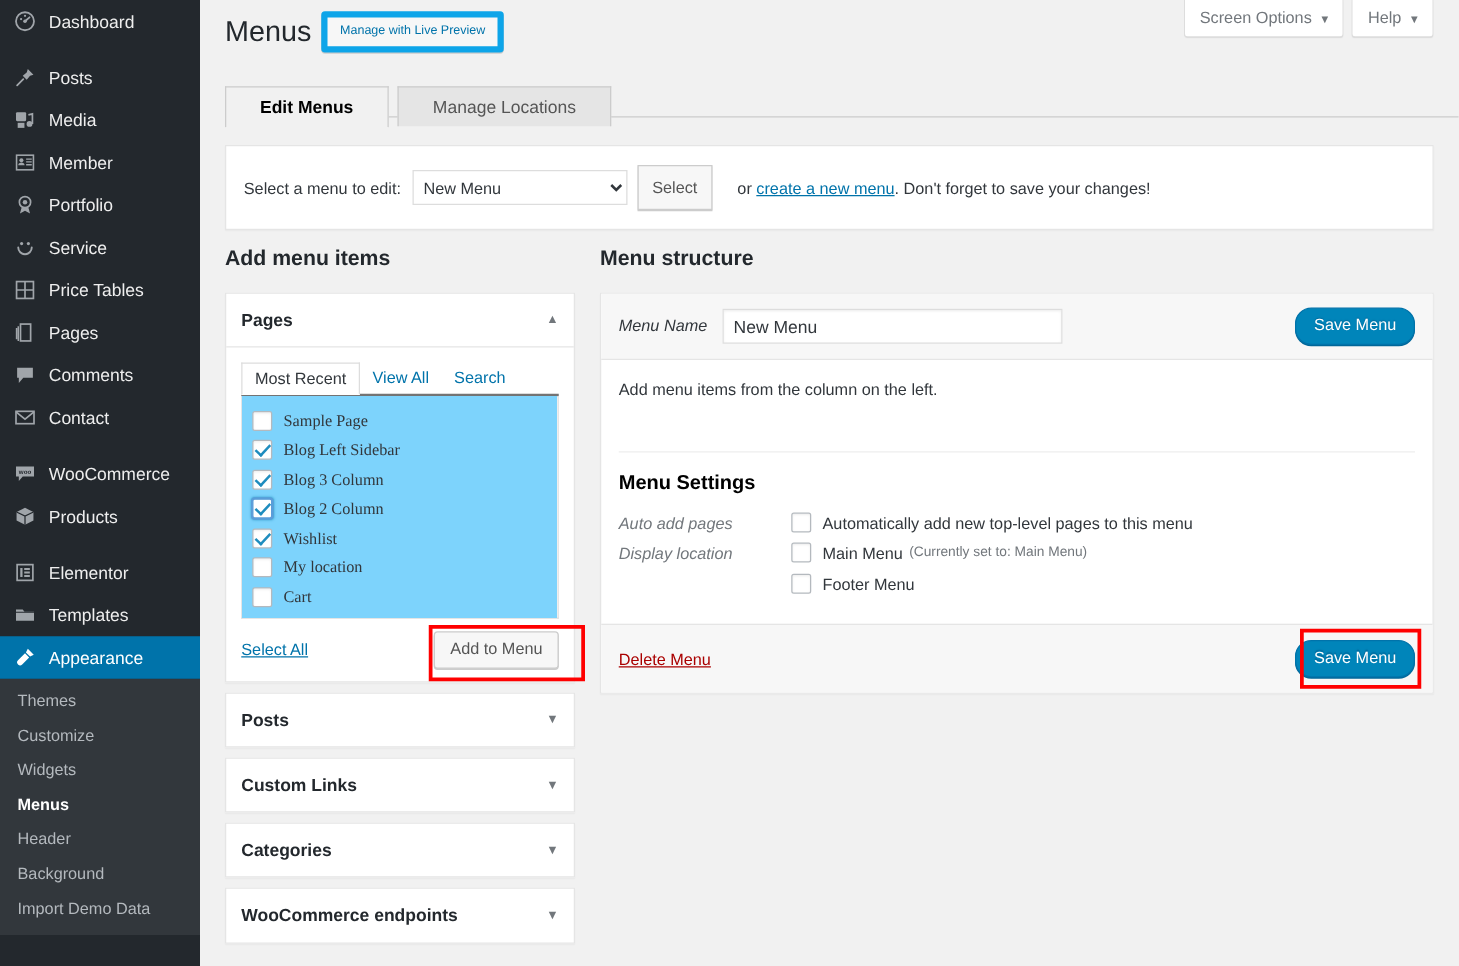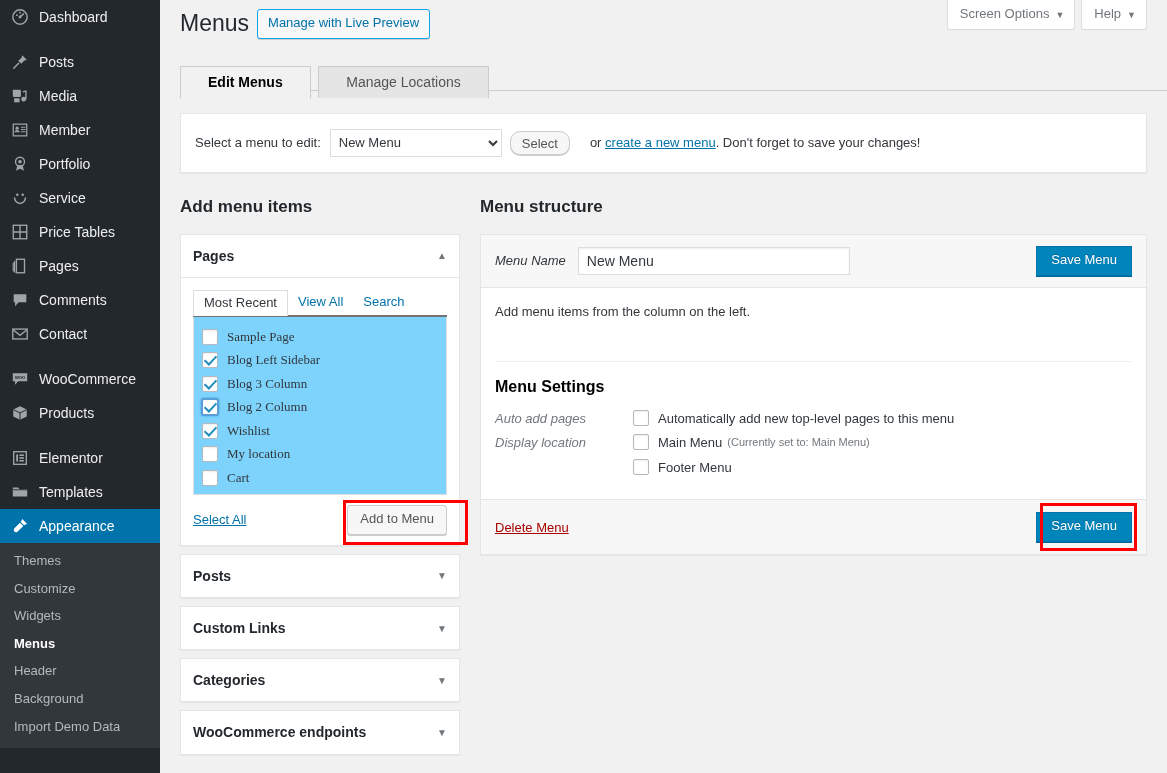--- a/index.html
+++ b/index.html
@@ -86,24 +86,24 @@
     font-size: 23px;
     font-weight: 400;
     margin: 0;
     padding: 0 8px 0 0;
     line-height: 1.3;
     color: #23282d;
   }
   .page-title-action {
     display: inline-block;
     background: #f7f7f7;
-    border: 1px solid #0ea5e9;
+    border: 5px solid #0ea5e9;
     border-radius: 3px;
     color: #0073aa;
-    font-size: 13px;
+    font-size: 10px;
     padding: 4px 10px 5px;
     text-decoration: none;
     cursor: pointer;
     line-height: 1.4;
     box-shadow: 0 1px 0 #ccc;
   }
 
   .nav-tab-wrapper {
     margin: 18px 0 0 20px;
     padding-left: 0;
@@ -156,28 +156,28 @@
     padding: 2px 4px;
     color: #32373c;
     font-family: "Liberation Sans", sans-serif;
     border-radius: 0;
     cursor: pointer;
   }
   .btn-select {
     margin-left: 8px;
     background: #f7f7f7;
     border: 1px solid #ccc;
-    border-radius: 10px;
+    border-radius: 0;
     color: #555;
     font-size: 13px;
     padding: 4px 11px 5px;
     cursor: pointer;
     box-shadow: 0 1px 0 #ccc;
     font-family: "Liberation Sans", sans-serif;
-    height: 24px;
+    height: 36px;
   }
   .select-note { margin-left: 20px; color: #32373c; text-align: center; }
   .select-note a { color: #0073aa; text-decoration: underline; cursor: pointer; }
 
   
   .menu-edit-cols { position: absolute; left: 0; top: 195px; width: 1007px; }
   .col-left { position: absolute; left: 20px; top: 0; width: 280px; }
   .col-right { position: absolute; left: 320px; top: 0; width: 667px; }
   h2.col-head {
     font-size: 17px;
@@ -328,21 +328,21 @@
     font-size: 14px;
     font-family: "Liberation Sans", sans-serif;
     color: #32373c;
     background: #fff;
     box-shadow: inset 0 1px 2px rgba(0,0,0,.07);
     border-radius: 0;
   }
   .btn-primary {
     background: #0085ba;
     border: 1px solid #0073aa;
-    border-radius: 0;
+    border-radius: 13px;
     color: #fff;
     font-size: 13px;
     padding: 5px 14px 6px;
     cursor: pointer;
     box-shadow: 0 1px 0 #006799;
     font-family: "Liberation Sans", sans-serif;
     line-height: 1.3;
     text-shadow: 0 -1px 1px #006799;
   }
   .menu-name-row .btn-primary { margin-left: auto; }

